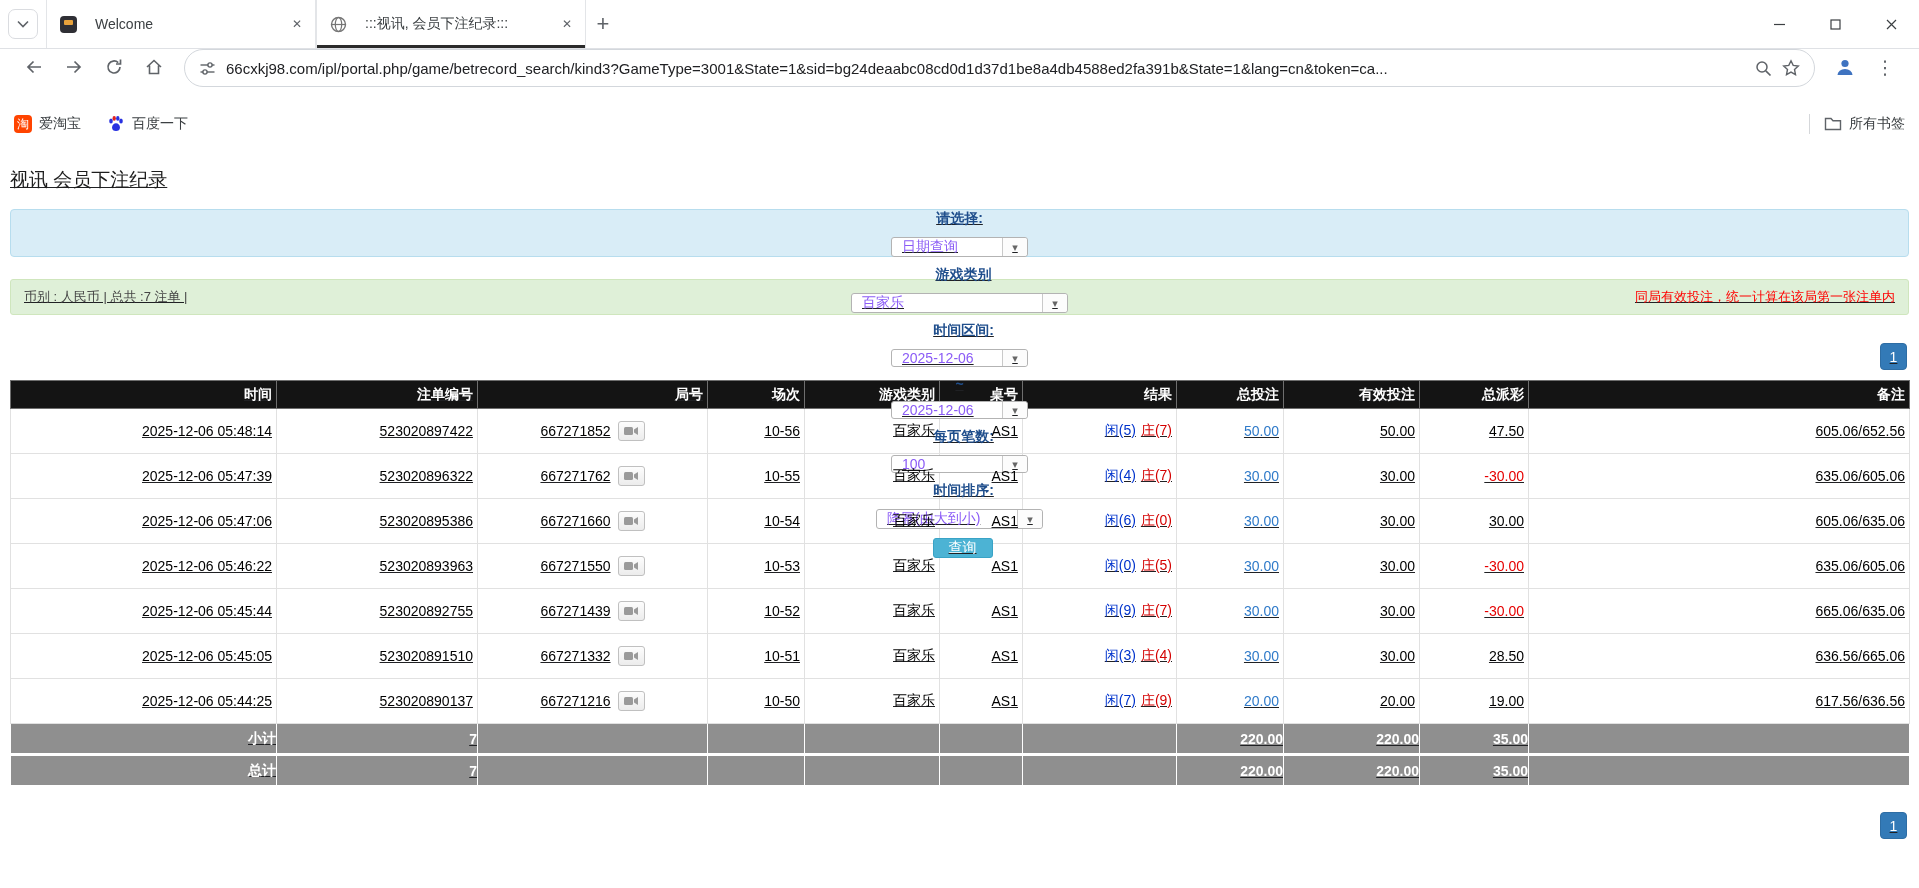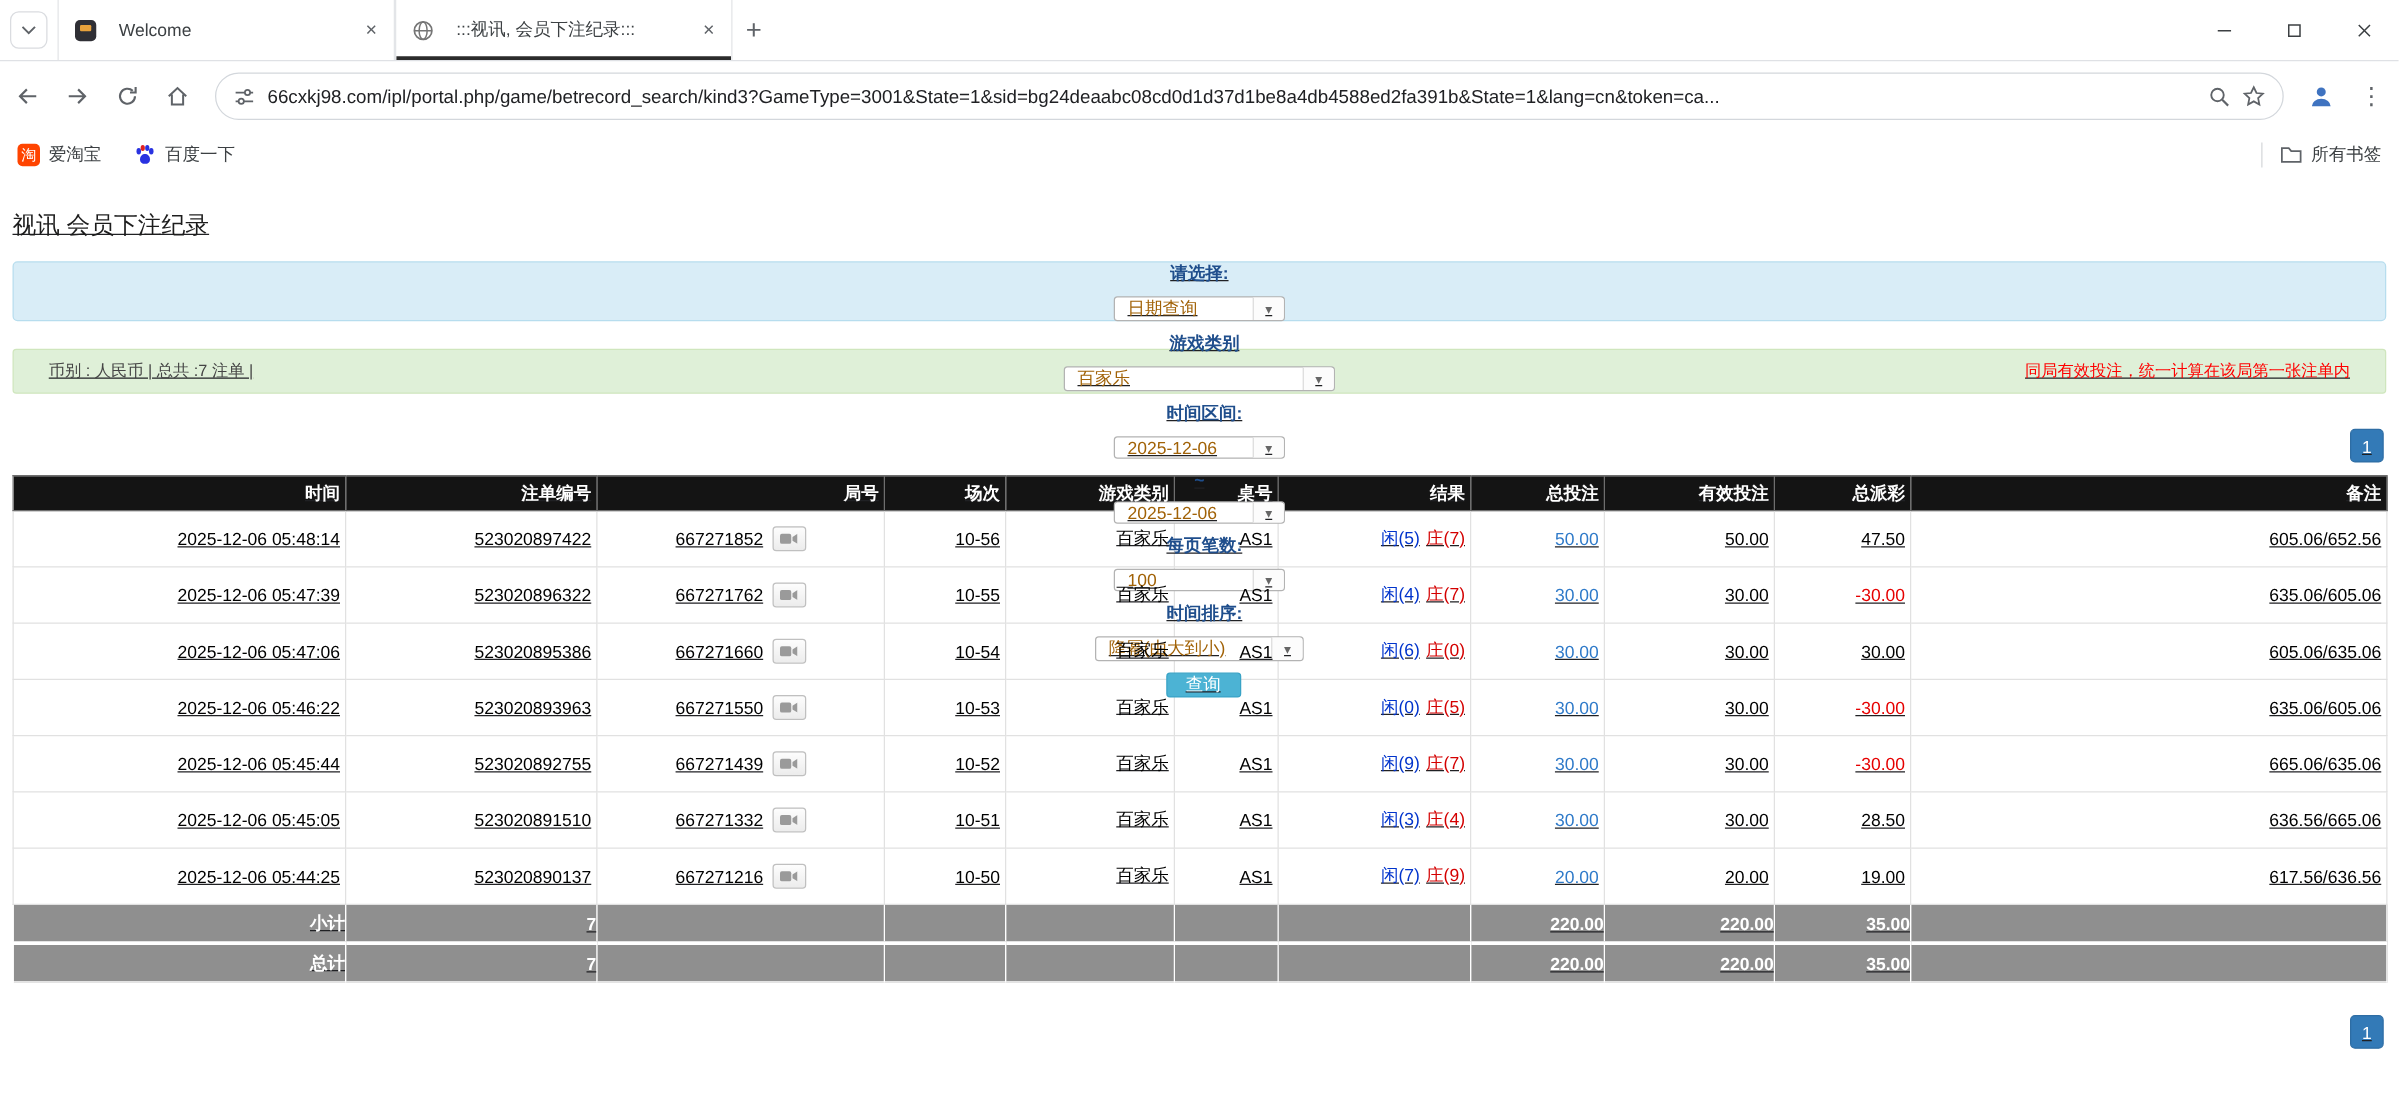--- a/index.html
+++ b/index.html
@@ -38,21 +38,21 @@
   .favicon { width: 18px; height: 18px; flex: 0 0 auto; display: flex; align-items: center; justify-content: center; }
   .fav-app { width: 17px; height: 17px; border-radius: 4px; background: #2f2f35; position: relative; }
   .fav-app::after { content: ""; position: absolute; left: 4px; top: 4px; width: 9px; height: 5px; background: #e8a23c; border-radius: 1px; }
   .new-tab {
     width: 34px; height: 34px; margin-top: 7px; border: none; background: transparent;
     font-size: 22px; color: #5f6368; cursor: pointer;
   }
   .win-controls { margin-left: auto; display: flex; align-items: stretch; }
   .win-btn { width: 56px; border: none; background: transparent; display: flex; align-items: center; justify-content: center; cursor: pointer; }
 
-  .navbar { height: 56px; background: #fff; display: flex; align-items: center; padding: 0 4px; gap: 4px; }
+  .navbar { height: 56px; background: #fff; display: flex; align-items: flex-start; padding: 0 16px; gap: 4px; }
   .nav-btn { width: 36px; height: 36px; border: none; background: transparent; border-radius: 50%; display: flex; align-items: center; justify-content: center; cursor: pointer; }
   .urlbar {
     flex: 1; height: 38px; margin: 0 8px; border: 1px solid #d3d7dc; border-radius: 19px;
     background: #fff; display: flex; align-items: center; padding: 0 14px; gap: 10px; cursor: text;
   }
   .url-text { flex: 1; font-size: 15px; color: #202124; white-space: nowrap; overflow: hidden; text-overflow: ellipsis; }
   .url-icon { flex: 0 0 auto; display: flex; align-items: center; cursor: pointer; }
 
   .bookmarks-bar { height: 38px; background: #fff; display: flex; align-items: center; padding: 0 14px; gap: 26px; }
   .bookmark { display: flex; align-items: center; gap: 7px; font-size: 14px; color: #3c4043; cursor: pointer; }
@@ -68,39 +68,39 @@
   .page-title { font-size: 19px; font-weight: 400; color: #1d1d1d; padding: 24px 0 14px 10px; }
 
   .filter-bar {
     margin: 2px 10px 0 10px; height: 48px; background: #d9edf7; border: 1px solid #b7ddee;
     border-radius: 4px; display: flex; align-items: center; padding: 0 14px; gap: 9px; flex-direction: column;
   }
   .f-label { color: #1f4e8c; font-weight: bold; font-size: 14px; margin-left: 8px; }
   .f-label:first-child { margin-left: 0; }
   .f-tilde { color: #1f4e8c; font-weight: bold; font-size: 14px; }
   .combo { display: flex; height: 29px; background: #fff; border: 1px solid #b3b3b3; border-radius: 3px; align-items: stretch; cursor: pointer; }
-  .combo .val { display: flex; align-items: center; padding: 0 10px; font-size: 14px; color: #a16207; }
+  .combo .val { display: flex; align-items: center; padding: 0 10px; font-size: 14px; color: #8b5cf6; }
   .combo .arrow {
     width: 25px; border-left: 1px solid #c9c9c9; display: flex; align-items: center; justify-content: center;
     font-size: 11px; color: #666; background: #fcfcfc; border-radius: 0 3px 3px 0;
   }
   .w-qtype .val { width: 110px; }
   .w-game  .val { width: 190px; }
   .w-date  .val { width: 110px; }
   .w-pp    .val { width: 110px; }
   .w-sort  .val { width: 140px; }
   .query-btn {
     height: 31px; margin-left: 6px; padding: 0 15px; background: #4cb3d4; border: 1px solid #39a3c6;
     border-radius: 3px; color: #fff; font-size: 14px; cursor: pointer;
   }
 
   .summary {
     margin: 22px 10px 0 10px; height: 36px; background: #dff0d8; border: 1px solid #cfe6bd;
     border-radius: 3px; display: flex; align-items: center; justify-content: space-between;
-    padding: 0 28px; font-size: 13px; color: #454545;
+    padding: 0 13px; font-size: 13px; color: #454545;
   }
   .sum-right { color: #ff0000; font-size: 13px; }
 
   .pager { display: flex; justify-content: flex-end; margin: 28px 12px 10px 12px; }
   .pager.bottom { margin-top: 26px; }
   .page-num {
     min-width: 27px; height: 27px; background: #337ab7; border: 1px solid #2e6da4; border-radius: 4px;
     color: #fff; font-size: 14px; display: flex; align-items: center; justify-content: center; cursor: pointer;
   }
 

